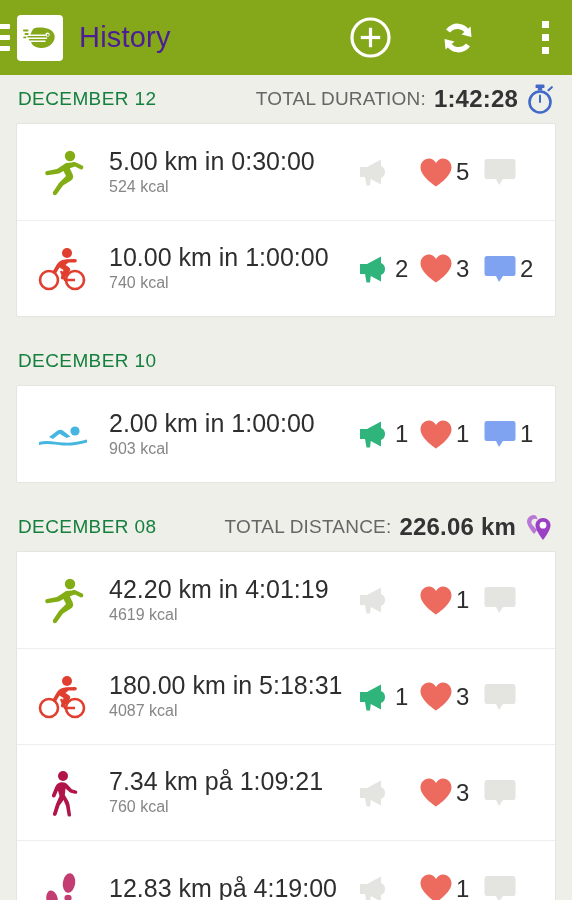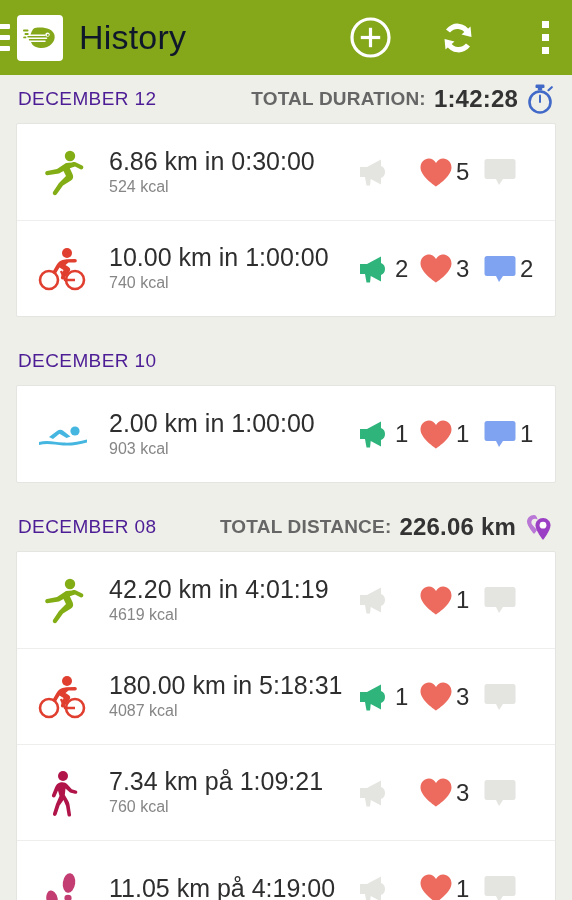--- a/index.html
+++ b/index.html
@@ -50,22 +50,22 @@
     border-radius: 4px;
     margin-left: 7px;
     flex: 0 0 auto;
     display: flex;
     align-items: center;
     justify-content: center;
     cursor: pointer;
   }
 
   .app-title {
-    color: #0f172a;
-    font-size: 34px;
+    color: #4c1d95;
+    font-size: 29px;
     font-weight: normal;
     margin-left: 16px;
     letter-spacing: 0.2px;
     white-space: nowrap;
   }
 
   .appbar-actions {
     margin-left: auto;
     display: flex;
     align-items: center;
@@ -88,36 +88,35 @@
 
   
   .section-head {
     height: 48px;
     display: flex;
     align-items: center;
     padding: 0 18px 0 18px;
   }
   .section-date {
     font-size: 19px;
-    color: #4c1d95;
+    color: #15803d;
     letter-spacing: 0.4px;
     white-space: nowrap;
   }
   .section-right {
     margin-left: auto;
     display: flex;
     align-items: center;
     gap: 8px;
     white-space: nowrap;
   }
   .sum-label {
     font-size: 19px;
     color: #666666;
     letter-spacing: 0.2px;
-    font-weight: bold;
   }
   .sum-value {
     font-size: 24px;
     color: #333333;
     font-weight: bold;
     letter-spacing: 0.2px;
   }
 
   
   .card {
@@ -259,21 +258,21 @@
     </div>
     <div class="card">
       <div class="row">
         <div class="sport-ico">
           <svg width="56" height="56" viewBox="0 0 56 56">
       <circle cx="35" cy="12" r="5.2" fill="#82ad14"></circle>
       <path d="M31 19 L22 25 L12 27 C9.5 27.4 9.7 31.4 12.3 31.2 L24 29.6 L28.5 27 L31 32 L24 39 L18 48 C16.8 50.4 20.2 52.4 21.7 50.2 L28 41.6 L36 36.5 C38.4 35 38.6 32.4 37.6 30.2 L34.8 24.3 L40 22.5 L45.5 25.2 C47.9 26.3 49.6 22.9 47.2 21.6 L41 18.5 C39.6 17.8 38.4 17.9 37 18.4 Z" fill="#82ad14"></path>
           </svg>
         </div>
         <div class="row-text">
-          <div class="row-title">6.86 km in 0:30:00</div>
+          <div class="row-title">5.00 km in 0:30:00</div>
           <div class="row-sub">524 kcal</div>
         </div>
         <div class="social">
           <div class="soc peptalk">
             <span style="display: flex;">
               <svg width="35" height="30" viewBox="0 0 35 30" aria-hidden="true">
     <path d="M3 10 L10 10 L24 2.5 L24 27.5 L10 20 L3 20 Z" fill="#e4e4e0"></path>
     <path d="M24 9 A6.5 6.5 0 0 1 24 21 Z" fill="#e4e4e0"></path>
     <path d="M8 20 L14 20 L13 28.5 L9.5 28.5 Z" fill="#e4e4e0"></path>
   </svg>
@@ -537,21 +536,21 @@
       <div class="row">
         <div class="sport-ico">
           <svg width="56" height="56" viewBox="0 0 56 56">
       <ellipse cx="34" cy="22" rx="6.2" ry="9.8" transform="rotate(8 34 22)" fill="#c33c72"></ellipse>
       <ellipse cx="33" cy="37" rx="3.6" ry="3.3" fill="#c33c72"></ellipse>
       <ellipse cx="17" cy="38" rx="5.6" ry="8.6" transform="rotate(-12 17 38)" fill="#c33c72"></ellipse>
       <ellipse cx="18.5" cy="51" rx="3.2" ry="3" fill="#c33c72"></ellipse>
     </svg>
         </div>
         <div class="row-text">
-          <div class="row-title">11.05 km på 4:19:00</div>
+          <div class="row-title">12.83 km på 4:19:00</div>
           <div class="row-sub"></div>
         </div>
         <div class="social">
           <div class="soc peptalk">
             <span style="display: flex;">
               <svg width="35" height="30" viewBox="0 0 35 30" aria-hidden="true">
     <path d="M3 10 L10 10 L24 2.5 L24 27.5 L10 20 L3 20 Z" fill="#e4e4e0"></path>
     <path d="M24 9 A6.5 6.5 0 0 1 24 21 Z" fill="#e4e4e0"></path>
     <path d="M8 20 L14 20 L13 28.5 L9.5 28.5 Z" fill="#e4e4e0"></path>
   </svg>

